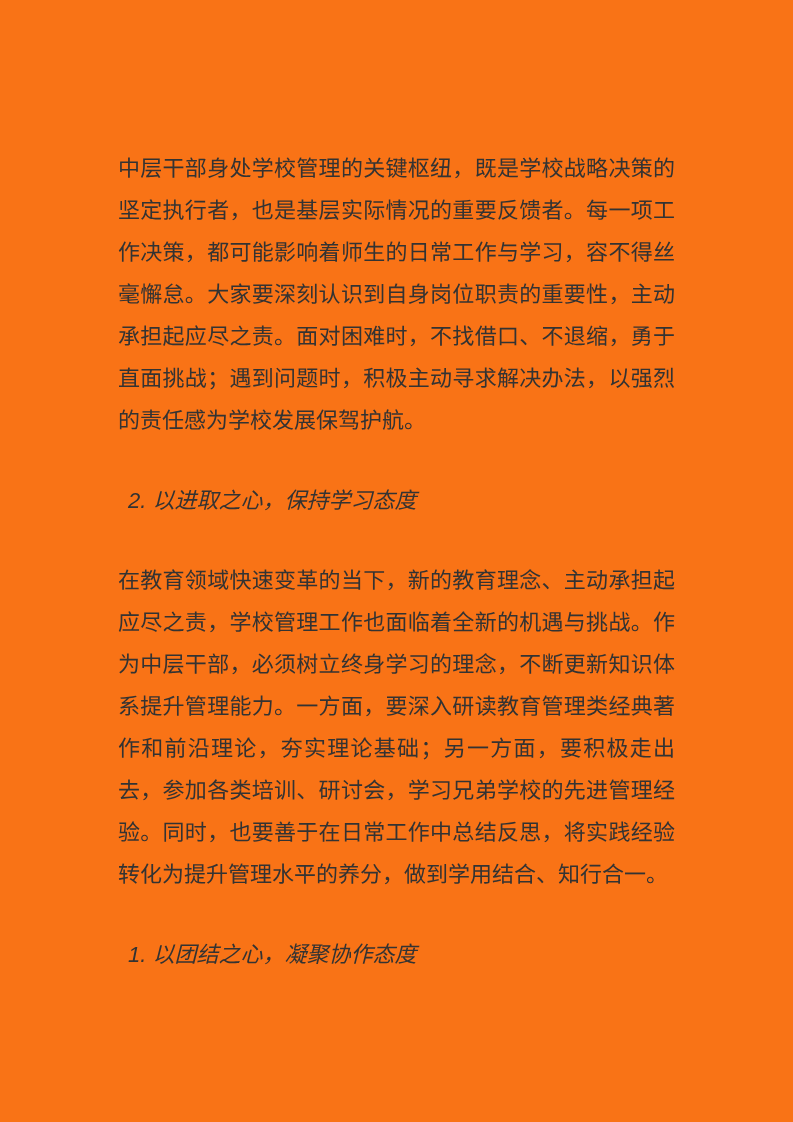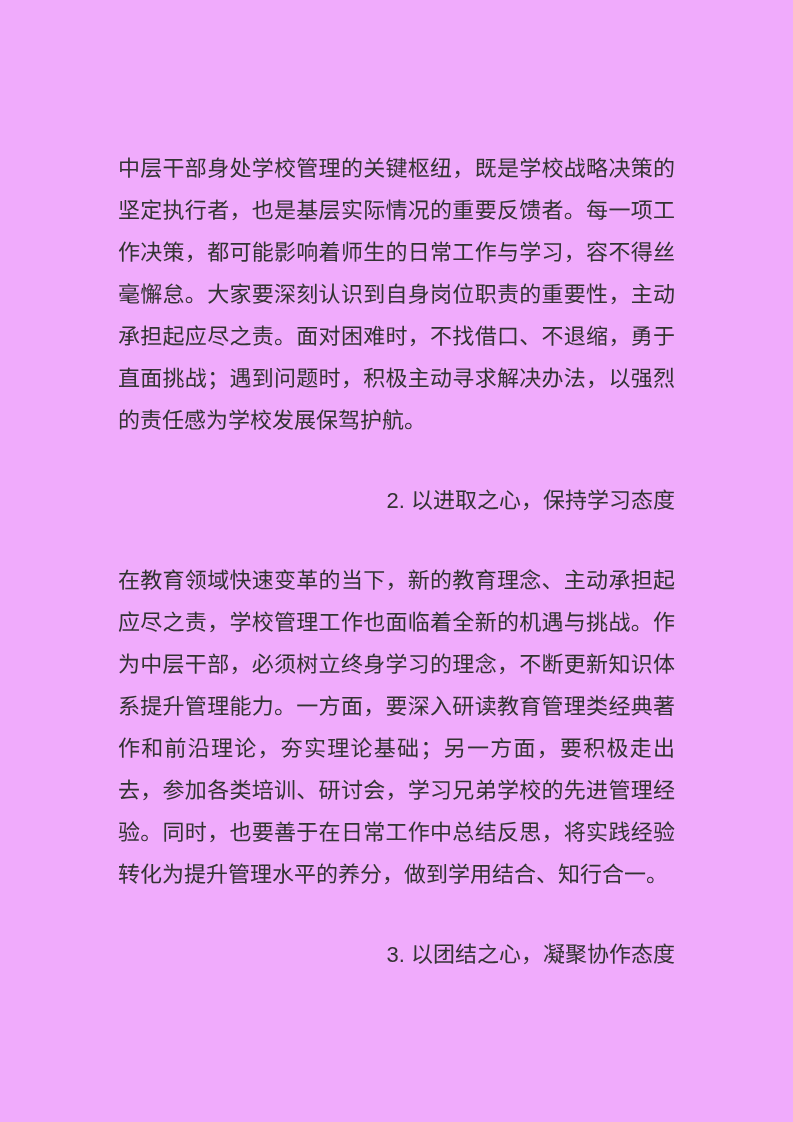--- a/index.html
+++ b/index.html
@@ -9,21 +9,21 @@
   body {
     width: 793px;
     height: 1122px;
     background: #ffffff;
     font-family: "Liberation Sans", sans-serif;
     overflow: hidden;
   }
   .document-page {
     width: 793px;
     height: 1122px;
-    background: #f0abfc;
+    background: #f97316;
     box-sizing: border-box;
   }
   .document-content {
     width: 557px;
     margin: 0 auto;
     padding-top: 148px;
     color: #333333;
     font-size: 22px;
     line-height: 42px;
   }
@@ -34,27 +34,28 @@
     line-height: 42px;
     text-align: justify;
     text-justify: inter-ideograph;
     word-break: break-all;
   }
   .doc-heading {
     margin: 0 0 38px 10px;
     font-size: 22px;
     font-weight: normal;
     line-height: 42px;
-    text-align: right;
+    text-align: left;
+    font-style: italic;
   }
 </style>
 </head>
 <body>
 
 <div class="document-page">
   <div class="document-content">
 
   <p class="doc-paragraph">中层干部身处学校管理的关键枢纽，既是学校战略决策的坚定执行者，也是基层实际情况的重要反馈者。每一项工作决策，都可能影响着师生的日常工作与学习，容不得丝毫懈怠。大家要深刻认识到自身岗位职责的重要性，主动承担起应尽之责。面对困难时，不找借口、不退缩，勇于直面挑战；遇到问题时，积极主动寻求解决办法，以强烈的责任感为学校发展保驾护航。</p>
       <h2 class="doc-heading">2. 以进取之心，保持学习态度</h2>
       <p class="doc-paragraph">在教育领域快速变革的当下，新的教育理念、主动承担起应尽之责，学校管理工作也面临着全新的机遇与挑战。作为中层干部，必须树立终身学习的理念，不断更新知识体系提升管理能力。一方面，要深入研读教育管理类经典著作和前沿理论，夯实理论基础；另一方面，要积极走出去，参加各类培训、研讨会，学习兄弟学校的先进管理经验。同时，也要善于在日常工作中总结反思，将实践经验转化为提升管理水平的养分，做到学用结合、知行合一。</p>
-      <h2 class="doc-heading">3. 以团结之心，凝聚协作态度</h2>
+      <h2 class="doc-heading">1. 以团结之心，凝聚协作态度</h2>
     </div>
 </div>
 
 </body></html>

